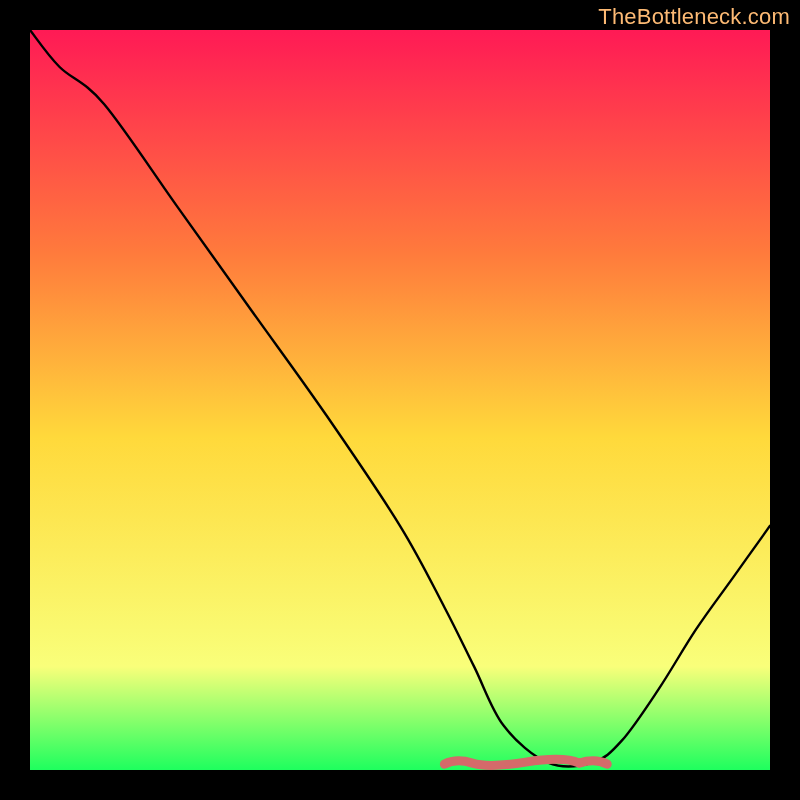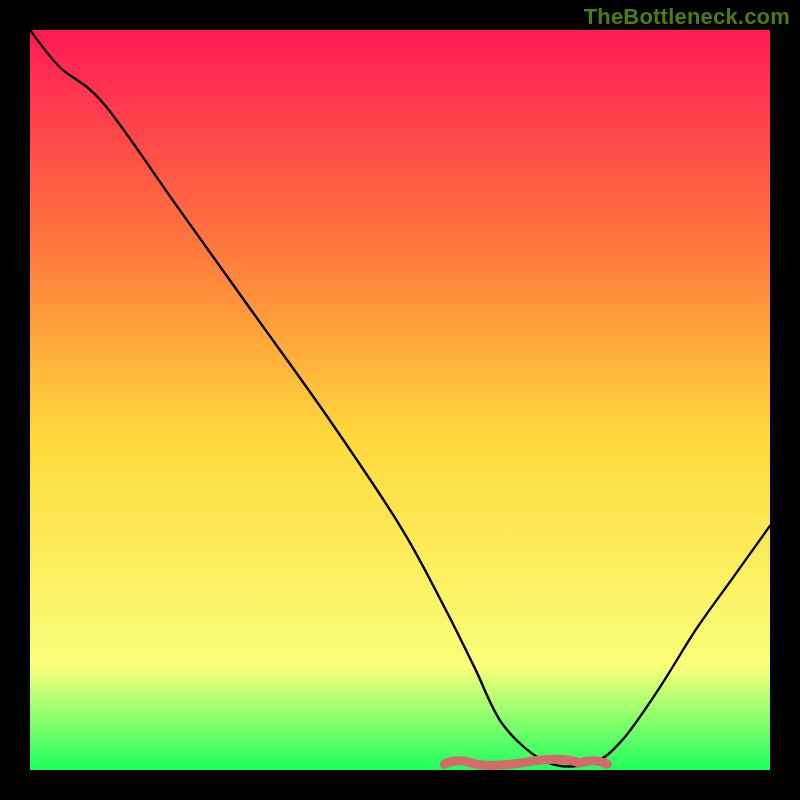--- a/index.html
+++ b/index.html
@@ -15,22 +15,22 @@
     position: relative;
     width: 800px;
     height: 800px;
     background: #000;
   }
   .attribution {
     position: absolute;
     top: 4px;
     right: 10px;
     font-size: 22px;
-    font-weight: 700;
-    color: #4d7c0f;
+    font-weight: 400;
+    color: #fdba74;
     z-index: 5;
     letter-spacing: 0.2px;
   }
   .plot-wrap {
     position: absolute;
     left: 30px;
     top: 30px;
     width: 740px;
     height: 740px;
   }

